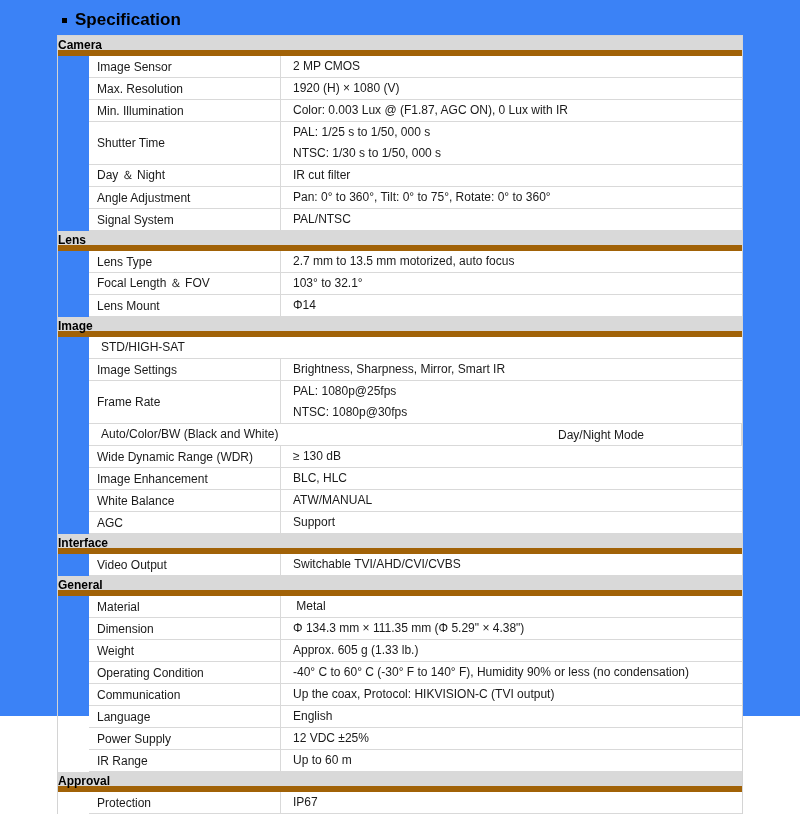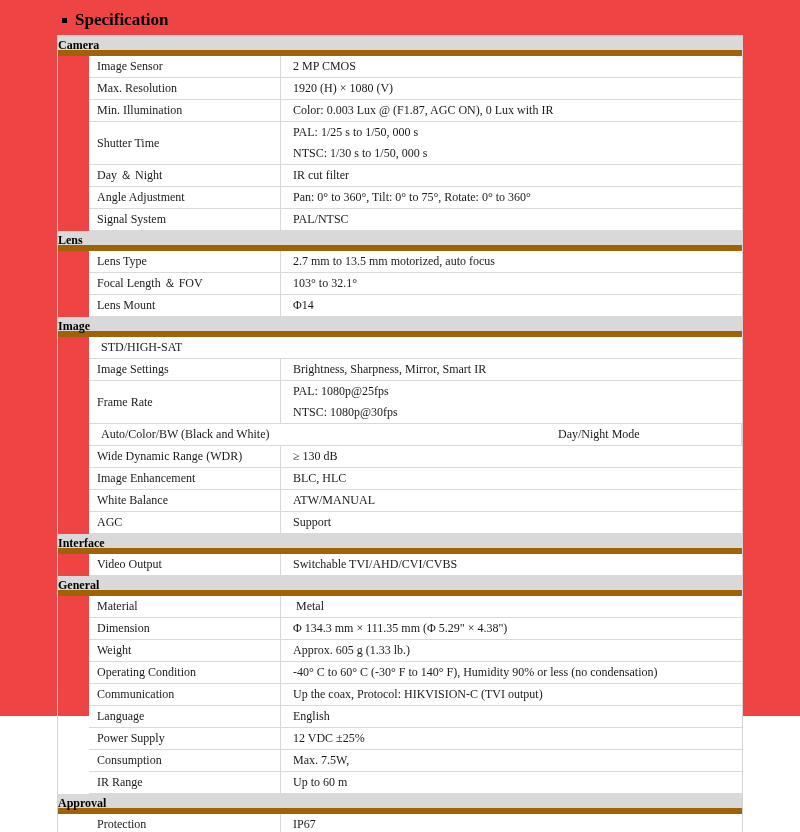--- a/index.html
+++ b/index.html
@@ -7,22 +7,21 @@
   body {
     width: 800px;
     height: 832px;
     font-family: "Liberation Sans", sans-serif;
     color: #1a1a1a;
     overflow: hidden;
   }
   .page {
     width: 800px;
     height: 716px;
-    background: #ef4444;
-    font-family: Liberation Serif, serif;
+    background: #3b82f6;
   }
   .title-row {
     display: flex;
     align-items: center;
     padding: 10px 0 5px 62px;
     font-size: 17px;
     font-weight: bold;
     color: #000000;
   }
   .bullet {
@@ -297,26 +296,20 @@
             </div>
   </div>
 
   <div class="row">
     <div class="cell label">Power Supply</div>
     <div class="cell value">
               <div class="value-line">12 VDC ±25%</div>
             </div>
   </div>
 
-  <div class="row">
-    <div class="cell label">Consumption</div>
-    <div class="cell value">
-              <div class="value-line">Max. 7.5W,</div>
-            </div>
-  </div>
 
   <div class="row">
     <div class="cell label">IR Range</div>
     <div class="cell value">
               <div class="value-line">Up to 60 m</div>
             </div>
   </div>
 </div>
   </div>
 

